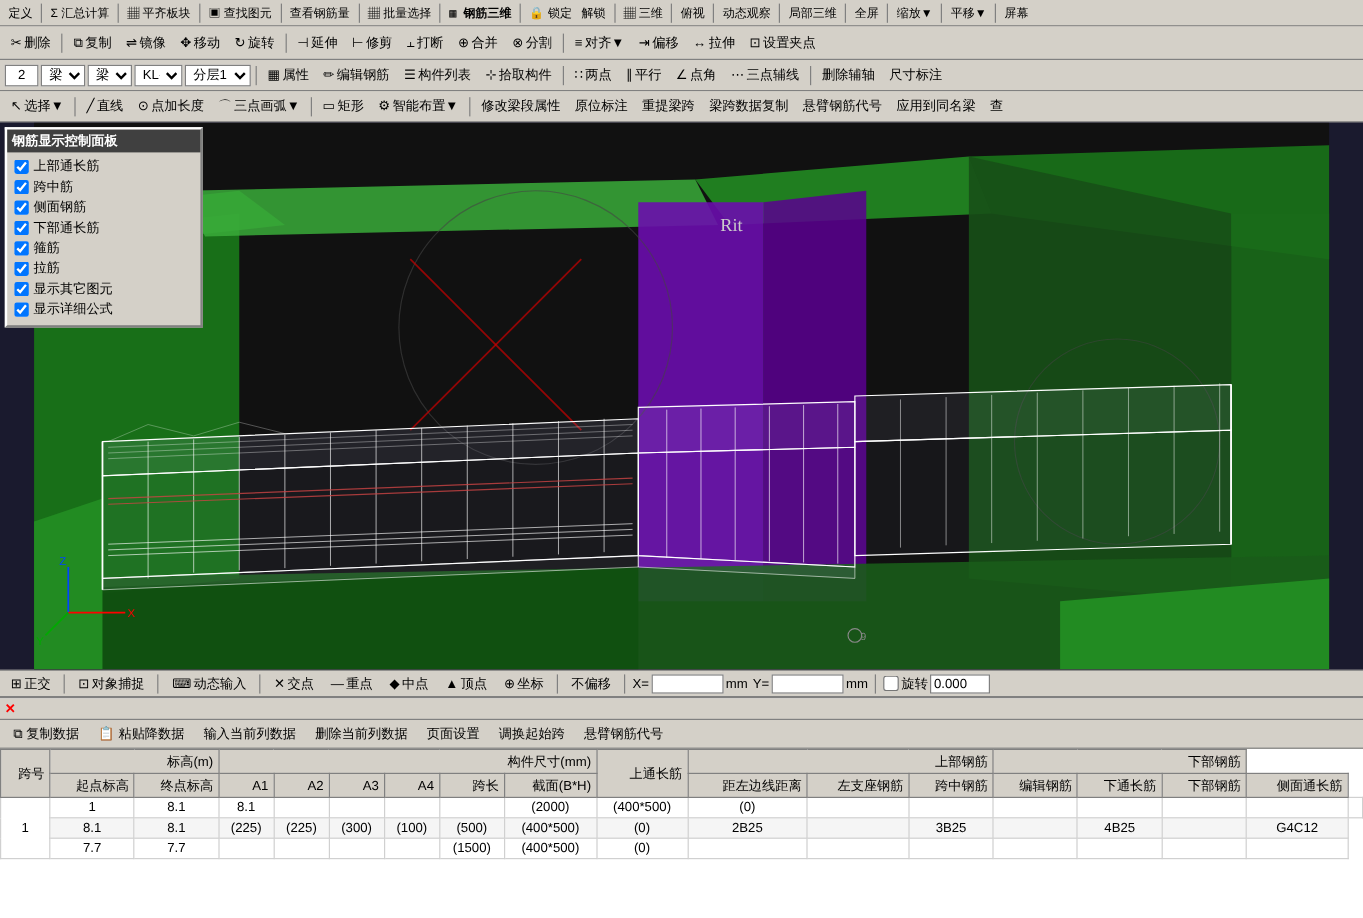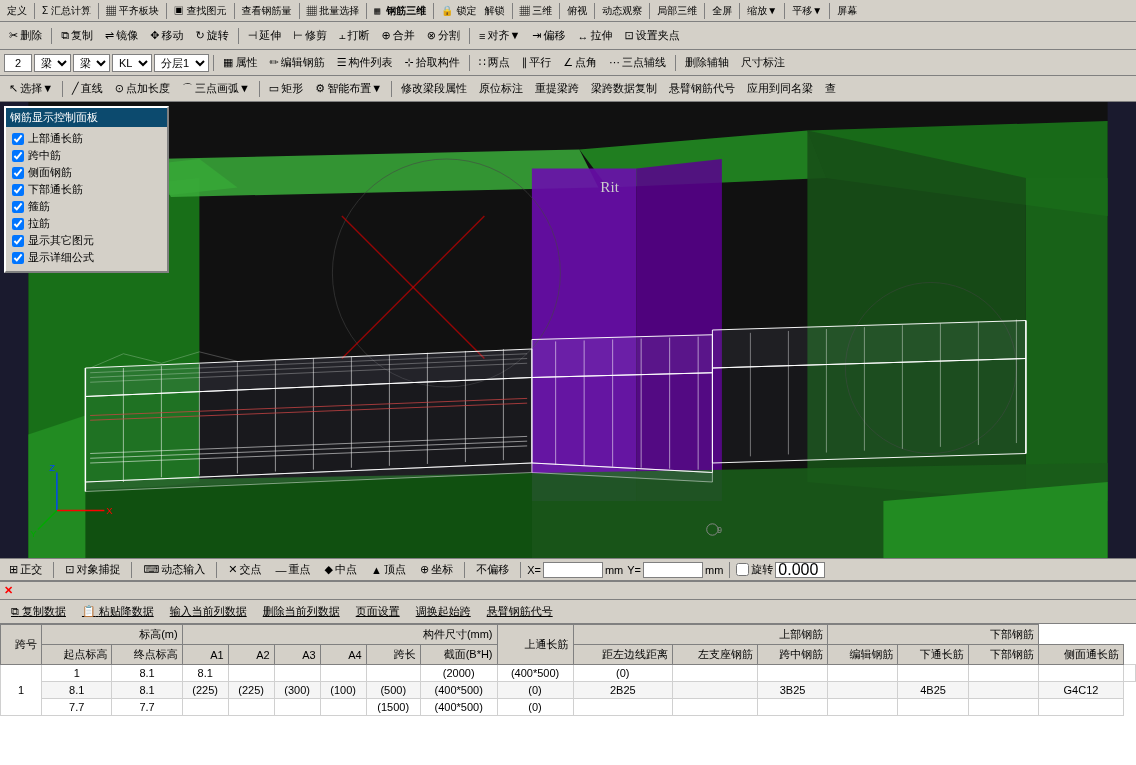--- a/index.html
+++ b/index.html
@@ -117,25 +117,25 @@
       top: 4px;
       left: 4px;
       background: #d4d0c8;
       border: 2px solid #808080;
       border-top: 2px solid #ffffff;
       border-left: 2px solid #ffffff;
       width: 165px;
       z-index: 10;
     }
     .rebar-panel-title {
-      background: #0c4a6e;
+      background: #404040;
       color: white;
       font-size: 11px;
       padding: 2px 4px;
-      font-weight: normal;
+      font-weight: bold;
     }
     .rebar-panel-content {
       padding: 4px 6px;
     }
     .rebar-panel-item {
       display: flex;
       align-items: center;
       gap: 4px;
       margin-bottom: 2px;
       font-size: 11px;
@@ -167,21 +167,21 @@
       border: 1px solid transparent;
     }
     .status-field {
       display: flex;
       align-items: center;
       gap: 2px;
     }
     .status-input {
       width: 60px;
       height: 16px;
-      font-size: 16px;
+      font-size: 11px;
       border: 1px solid #808080;
       background: white;
       padding: 0 2px;
     }
 
     
     .bottom-panel {
       height: 185px;
       background: #ffffff;
       border-top: 2px solid #808080;
@@ -190,21 +190,20 @@
     }
     .bottom-toolbar {
       height: 24px;
       background: #d4d0c8;
       display: flex;
       align-items: center;
       border-bottom: 1px solid #808080;
       padding: 0 4px;
       gap: 2px;
       font-size: 11px;
-      text-decoration: underline;
     }
     .bottom-btn {
       padding: 2px 6px;
       cursor: pointer;
       border: 1px solid transparent;
       font-size: 11px;
     }
 
     
     .data-table-container {

